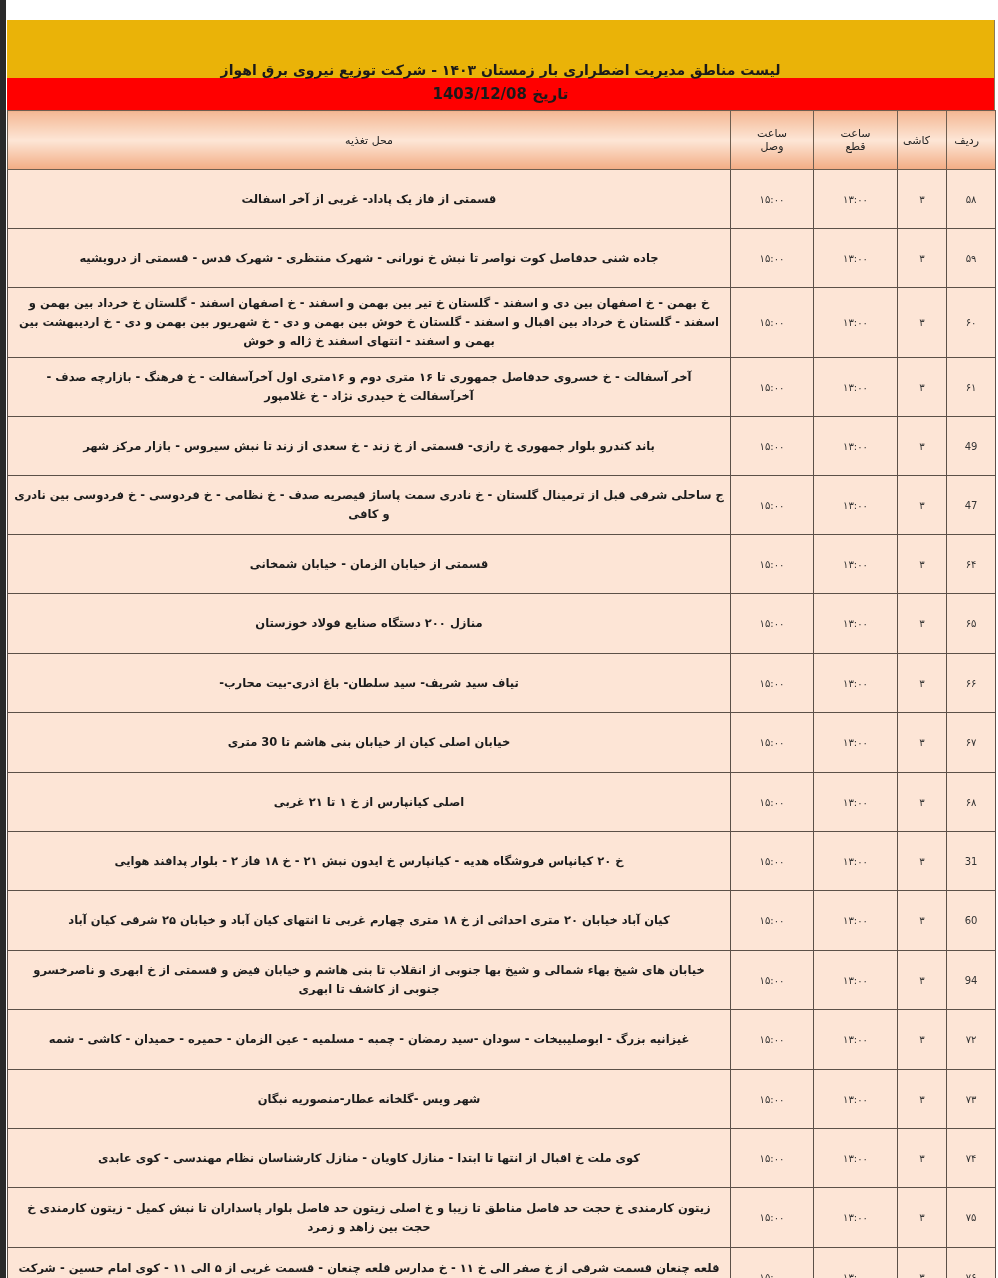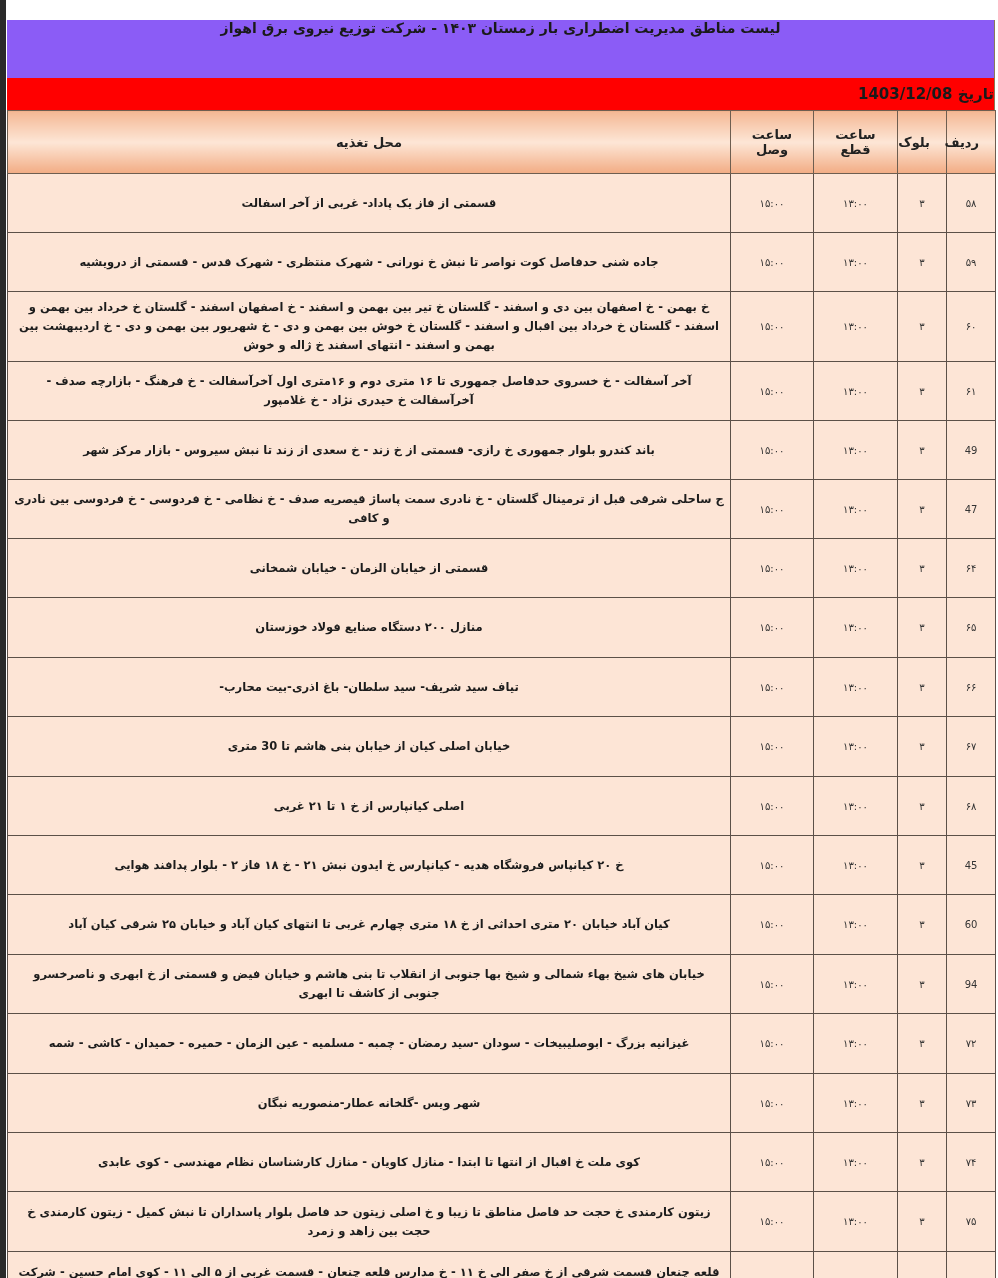--- a/index.html
+++ b/index.html
@@ -3,32 +3,32 @@
 <meta charset="utf-8">
 <style>
   html, body { margin:0; padding:0; }
   body {
     width:998px; height:1278px; background:#ffffff; position:relative; overflow:hidden;
     font-family: "DejaVu Sans", sans-serif;
   }
   .left-bar { position:absolute; left:0; top:0; width:6px; height:1278px; background:#2a2a2a; }
   .sheet { position:absolute; left:7px; top:20px; width:988px; }
   .title-band {
-    height:58px; background:#8b5cf6; display:flex; align-items:flex-start; justify-content:center;
+    height:58px; background:#eab308; display:flex; align-items:flex-end; justify-content:center;
     direction:rtl; font-weight:bold; font-size:14px; color:#1a1a1a;
     border-right:1px solid #8a7a5a;
   }
   .date-band {
-    height:32px; background:#ff0000; display:flex; align-items:center; 
+    height:32px; background:#ff0000; display:flex; align-items:center; justify-content:center;
     direction:rtl; font-weight:bold; font-size:15px; color:#1a1a1a;
     border-right:1px solid #8a7a5a;
   }
   table { border-collapse:collapse; width:988px; direction:rtl; table-layout:fixed; }
   th {
-    height:19px; font-size:13px; font-weight:bold; color:#222;
+    height:19px; font-size:11px; font-weight:normal; color:#222;
     background:linear-gradient(to bottom, #f4b894 0%, #fde6d6 50%, #f2ac84 100%);
     border:1px solid #6e5e50; padding:16px;
   }
   td {
     background:#fde5d6; border:1px solid #5c5048; text-align:center;
     font-size:11.5px; font-weight:bold; color:#1c1c1c; padding:0 6px; line-height:19px;
   }
   td.num { font-size:10px; font-weight:normal; color:#333; }
   col.c-row { width:49px; }
   col.c-block { width:49px; }
@@ -53,21 +53,21 @@
     <colgroup>
       <col class="c-row">
         <col class="c-block">
         <col class="c-cut">
         <col class="c-on">
         <col class="c-loc">
     </colgroup>
     <thead>
       <tr>
         <th>ردیف</th>
-        <th>بلوک</th>
+        <th>کاشی</th>
         <th>ساعت قطع</th>
         <th>ساعت وصل</th>
         <th>محل تغذیه</th>
       </tr>
     </thead>
     <tbody id="tbody">
         <tr style="height: 59px;">
           <td class="num">۵۸</td>
           <td class="num">۳</td>
           <td class="num">۱۳:۰۰</td>
@@ -138,21 +138,21 @@
           <td>خیابان اصلی کیان از خیابان بنی هاشم تا 30 متری</td>
         </tr>
         <tr style="height: 59px;">
           <td class="num">۶۸</td>
           <td class="num">۳</td>
           <td class="num">۱۳:۰۰</td>
           <td class="num">۱۵:۰۰</td>
           <td>اصلی کیانپارس از خ ۱ تا ۲۱ غربی</td>
         </tr>
         <tr style="height: 59px;">
-          <td class="num">45</td>
+          <td class="num">31</td>
           <td class="num">۳</td>
           <td class="num">۱۳:۰۰</td>
           <td class="num">۱۵:۰۰</td>
           <td>خ ۲۰ کیانپاس فروشگاه هدیه - کیانپارس خ ایدون نبش ۲۱ - خ ۱۸ فاز ۲ - بلوار پدافند هوایی</td>
         </tr>
         <tr style="height: 60px;">
           <td class="num">60</td>
           <td class="num">۳</td>
           <td class="num">۱۳:۰۰</td>
           <td class="num">۱۵:۰۰</td>

